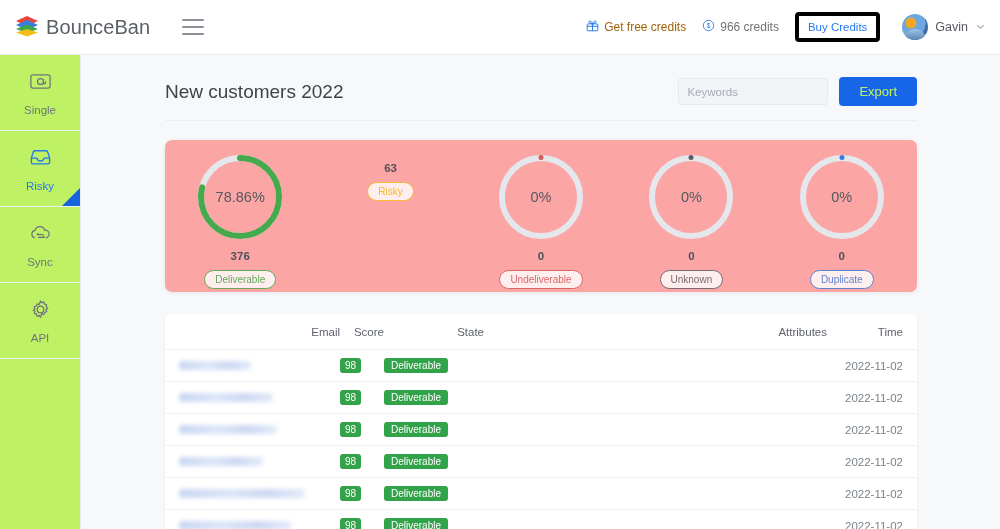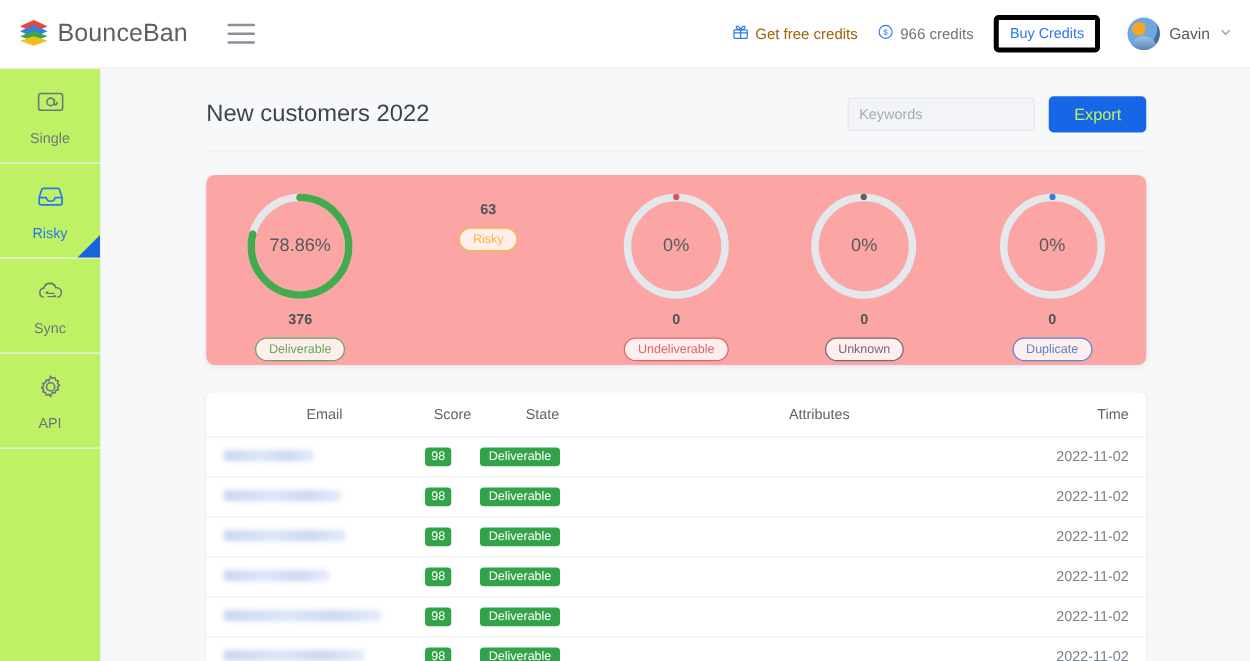--- a/index.html
+++ b/index.html
@@ -139,21 +139,21 @@
 
   
   .table-card {
     margin: 22px 83px 0 84px;
     background: #fff; border-radius: 5px;
     box-shadow: 0 1px 3px rgba(30,40,60,.06);
     overflow: hidden;
   }
   table { width: 100%; border-collapse: collapse; }
   thead th {
-    font-size: 11.5px; color: #5e636b; font-weight: normal; text-align: center;
+    font-size: 11.5px; color: #5e636b; font-weight: normal; text-align: right;
     padding: 12px 0 11px 0; border-bottom: 1px solid #eef0f3;
   }
   tbody td {
     padding: 8px 0; border-bottom: 1px solid #f0f2f5; vertical-align: middle;
     font-size: 11.5px; color: #7b8089;
   }
   .c-email { padding-left: 14px; width: 175px; }
   .c-score { width: 44px; }
   .c-state { width: 100px; }
   .c-attr  { width: auto; }

